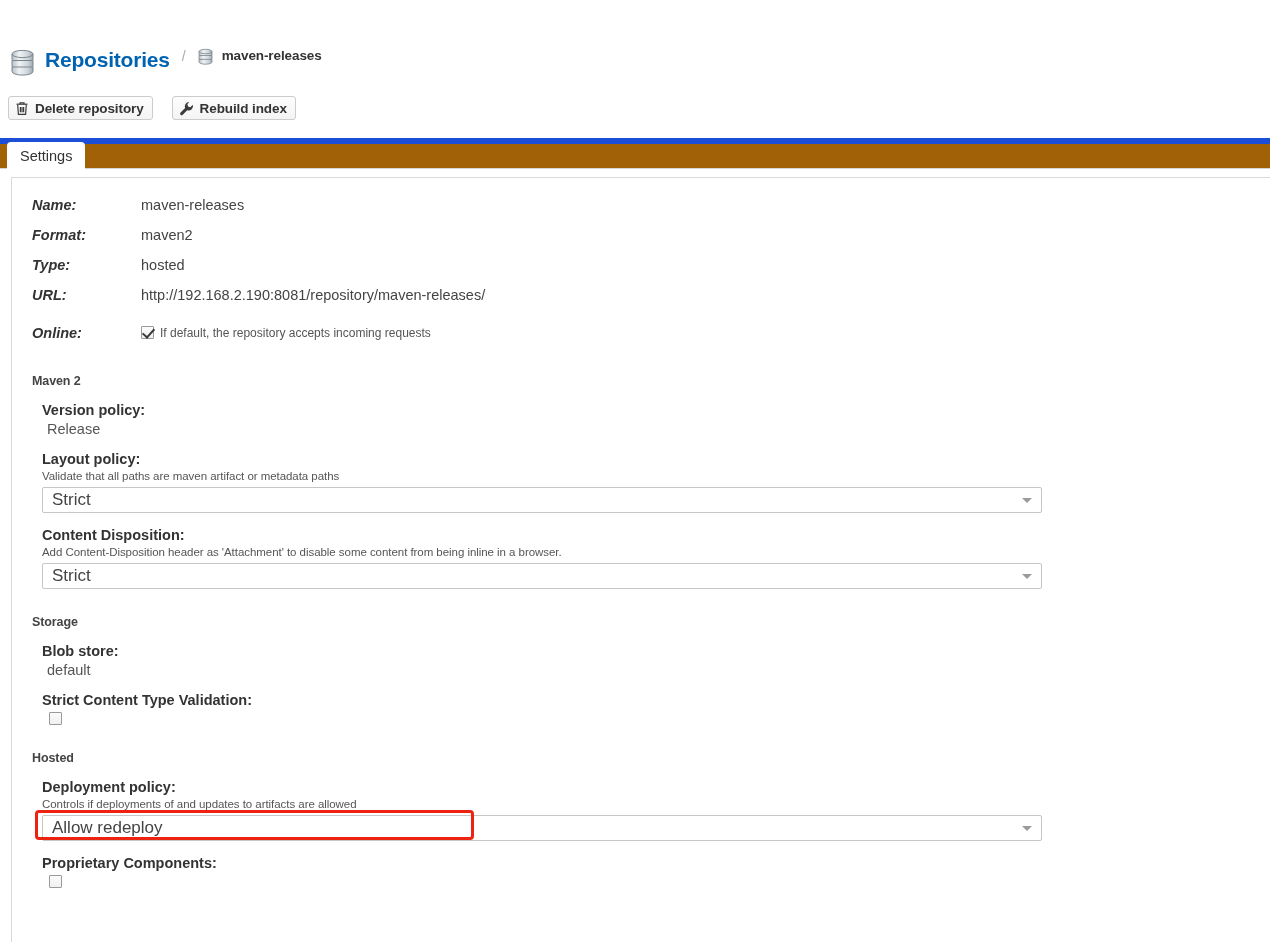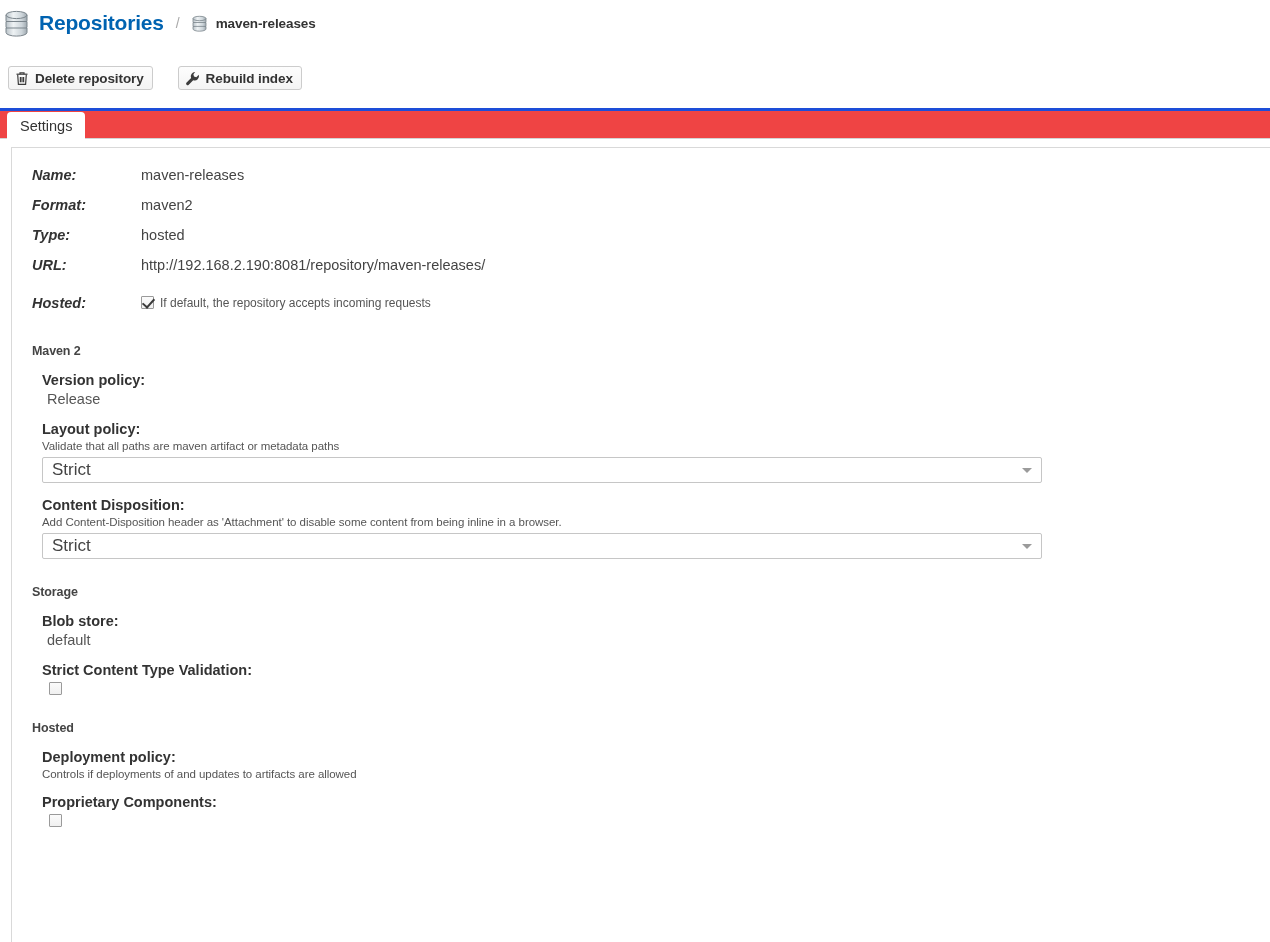--- a/index.html
+++ b/index.html
@@ -8,24 +8,24 @@
     width: 1270px; height: 942px;
     background: #ffffff;
     font-family: "Liberation Sans", sans-serif;
     -webkit-font-smoothing: antialiased;
     overflow: hidden;
   }
 
   
   .breadcrumb {
     display: flex;
-    align-items: center;
     height: 46px;
-    padding-left: 3px;
+    padding-left: 9px;
     gap: 0px;
+    margin-top: 48px;
   }
   .db-icon {
     display: inline-block;
     position: relative;
     flex: 0 0 auto;
   }
   .db-icon svg { display: block; }
 
   .crumb-root {
     font-size: 21px;
@@ -43,23 +43,23 @@
     font-size: 13.5px;
     font-weight: bold;
     color: #333333;
     margin-left: 8px;
     letter-spacing: -0.1px;
   }
 
   
   .toolbar {
     display: flex;
-    gap: 25px;
+    gap: 19px;
     padding-left: 8px;
-    margin-top: 20px;
+    margin-top: 2px;
     height: 28px;
   }
   .tb-btn {
     display: inline-flex;
     align-items: center;
     gap: 6px;
     height: 24px;
     padding: 0 8px 0 6px;
     background: linear-gradient(to bottom, #fdfdfd 0%, #f4f4f4 100%);
     border: 1px solid #cccccc;
@@ -70,23 +70,23 @@
     cursor: pointer;
     white-space: nowrap;
     letter-spacing: -0.1px;
   }
   .tb-btn svg { display: block; }
 
   
   .tabstrip {
     margin-top: 14px;
     height: 31px;
-    background: #ef4444;
+    background: #a16207;
     border-bottom: 1px solid #d4d4d4;
-    border-top: 3px solid #1d4ed8;
+    border-top: 6px solid #1d4ed8;
     display: flex;
     align-items: flex-end;
     padding-left: 7px;
     position: relative;
   }
   .tab {
     height: 27px;
     display: flex;
     align-items: center;
     padding: 0 13px;
@@ -318,21 +318,21 @@
   </div>
   <div class="sum-row">
     <div class="sum-label">Type:</div>
     <div class="sum-value">hosted</div>
   </div>
   <div class="sum-row">
     <div class="sum-label">URL:</div>
     <div class="sum-value">http://192.168.2.190:8081/repository/maven-releases/</div>
   </div>
   <div class="sum-row online">
-    <div class="sum-label">Hosted:</div>
+    <div class="sum-label">Online:</div>
     <span class="cb checked"></span>
     <span class="online-text">If default, the repository accepts incoming requests</span>
   </div>
 
   <div class="sec-title">Maven 2</div>
   <div class="field">
     <div class="field-label">Version policy:</div>
     <div class="field-static">Release</div>
   </div>
   <div class="field">
@@ -365,20 +365,27 @@
     <div class="field-label">Strict Content Type Validation:</div>
     <div class="cb-line">
       <span class="cb"></span>
     </div>
   </div>
 
   <div class="sec-title">Hosted</div>
   <div class="field">
     <div class="field-label">Deployment policy:</div>
     <div class="field-help">Controls if deployments of and updates to artifacts are allowed</div>
+    <div class="sel-wrap">
+      <div class="sel">
+        <span>Allow redeploy</span>
+        <span class="caret"></span>
+      </div>
+      <div class="sel-highlight"></div>
+    </div>
   </div>
   <div class="field">
     <div class="field-label">Proprietary Components:</div>
     <div class="cb-line">
       <span class="cb"></span>
     </div>
   </div>
 
 </div>
 

